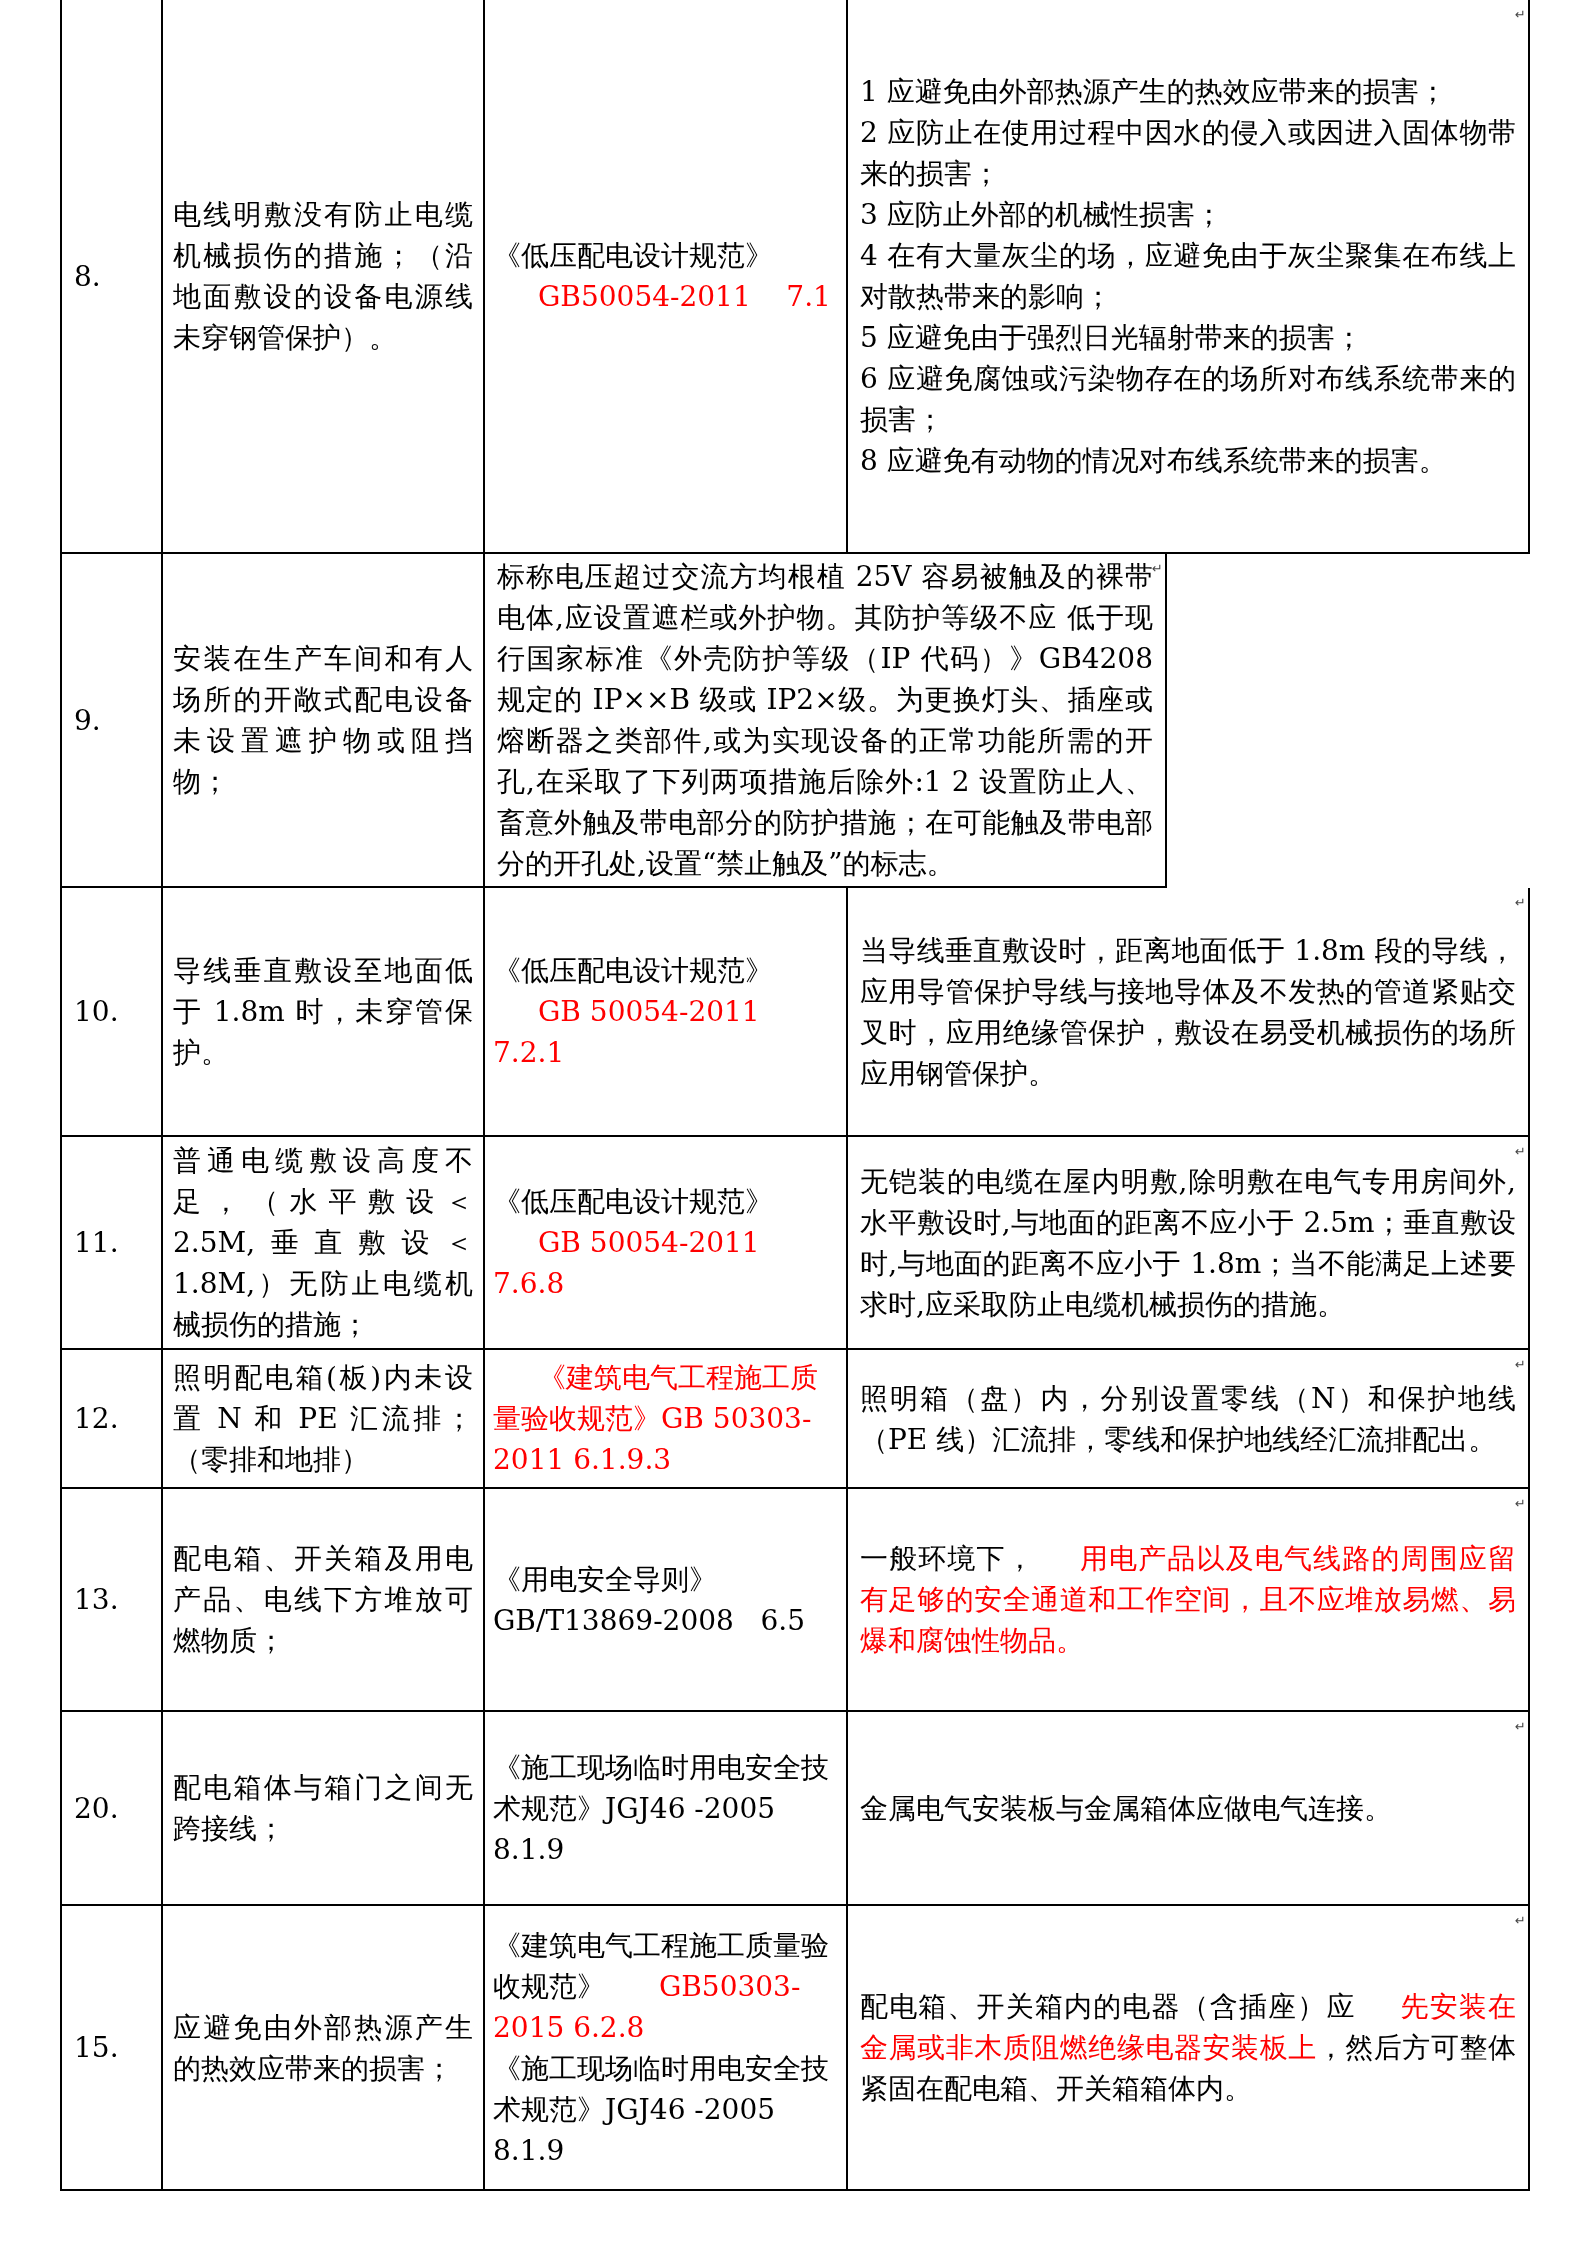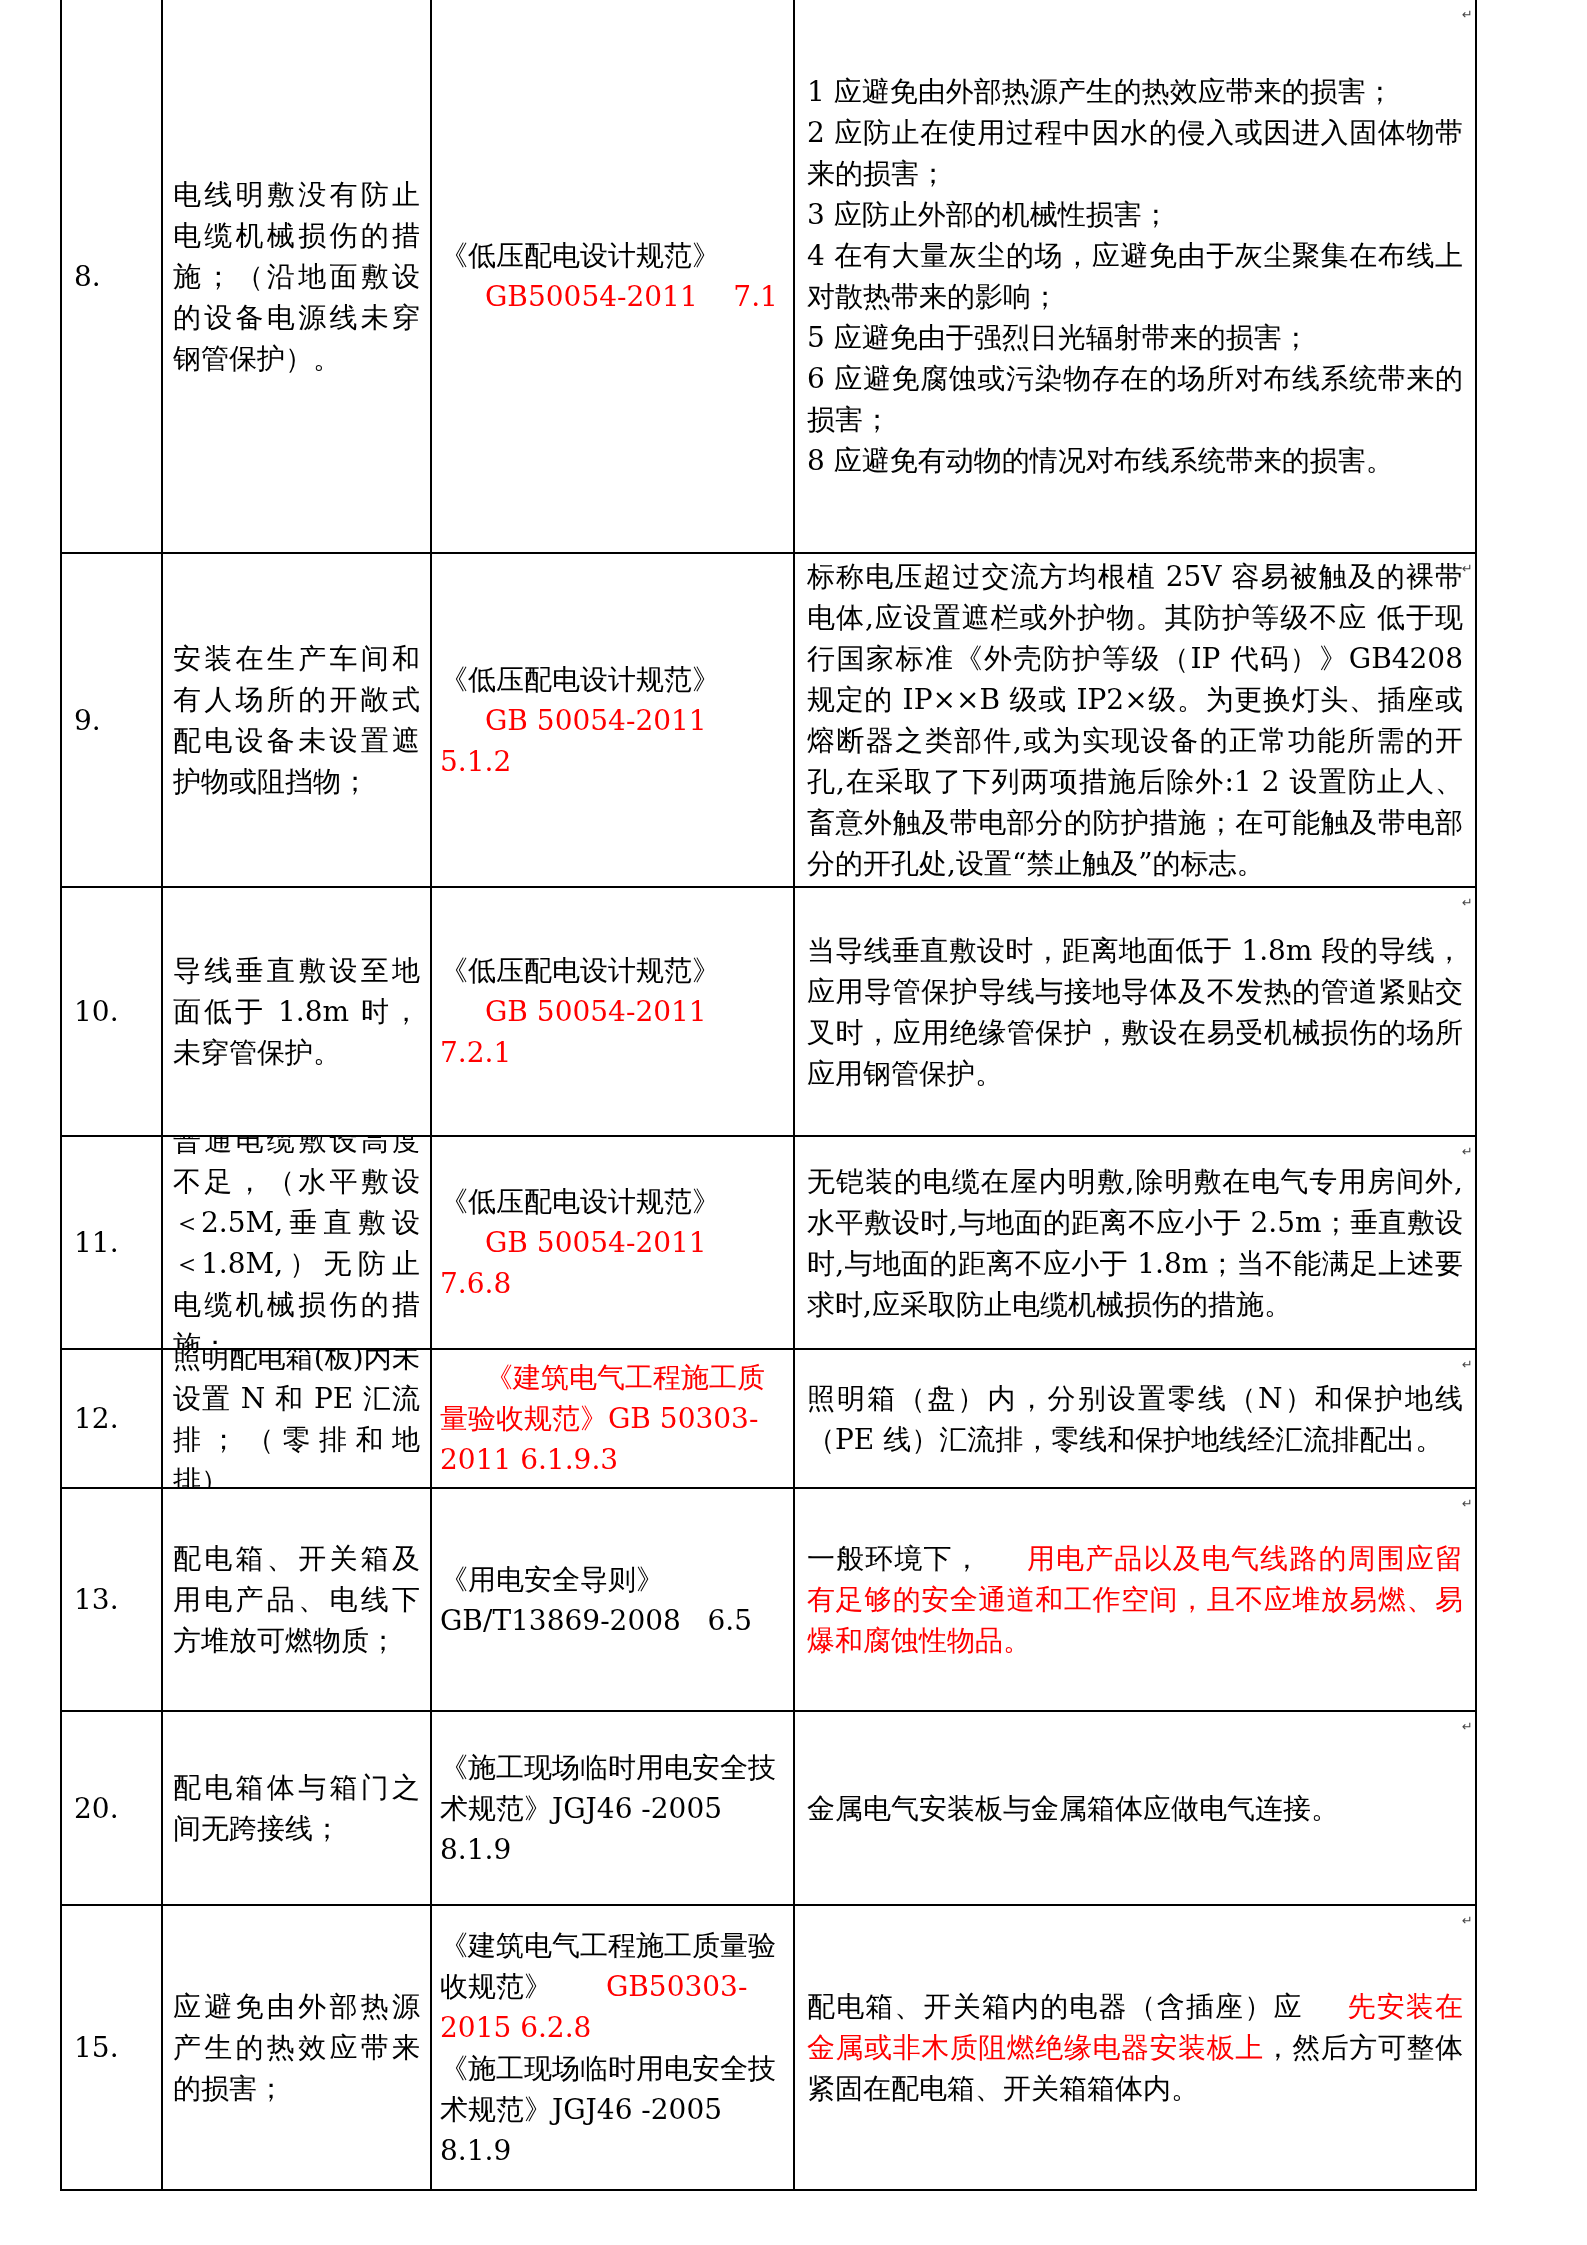--- a/index.html
+++ b/index.html
@@ -26,21 +26,21 @@
   .cell{
     box-sizing:border-box;
     border-right:2px solid #000;
     border-bottom:2px solid #000;
     display:flex;flex-direction:column;justify-content:center;
     overflow:hidden;
     font-size:28px;line-height:41px;
   }
   .cell p{margin:0;white-space:pre-wrap;word-break:normal;}
   .num{width:101px;padding-left:12px;}
-  .problem{width:269px;padding:0 10px;text-align:justify;}
+  .problem{width:322px;padding:0 10px;text-align:justify;}
   .standard{width:363px;padding:0 8px;text-align:left;}
   .detail{width:682px;padding:0 12px;text-align:justify;position:relative;}
   .red{color:#ff0000;margin-left:45px;}
   .mark{
     position:absolute;top:8px;right:2px;
     font-size:13px;line-height:13px;color:#444;
     font-family:"DejaVu Sans",sans-serif;
   }
 </style>
 </head>
@@ -69,23 +69,20 @@
           <p><span>8 应避免有动物的情况对布线系统带来的损害。</span></p>
         </div>
   </div>
 
   <div class="row">
     <div class="cell num">
       <p>9.</p>
     </div>
     <div class="cell problem">
           <p><span>安装在生产车间和有人场所的开敞式配电设备未设置遮护物或阻挡物；</span></p>
-        </div>
-    <div class="cell standard">
-          <p><span>《低压配电设计规范》</span><span class="red">GB 50054-2011    5.1.2</span></p>
         </div>
     <div class="cell detail">
       <span class="mark">↵</span>
     <p><span>标称电压超过交流方均根植 25V 容易被触及的裸带电体,应设置遮栏或外护物。其防护等级不应 低于现行国家标准《外壳防护等级（IP 代码）》GB4208 规定的 IP××B 级或 IP2×级。为更换灯头、插座或熔断器之类部件,或为实现设备的正常功能所需的开孔,在采取了下列两项措施后除外:1 2 设置防止人、畜意外触及带电部分的防护措施；在可能触及带电部分的开孔处,设置“禁止触及”的标志。</span></p>
         </div>
   </div>
 
   <div class="row">
     <div class="cell num">
       <p>10.</p>

